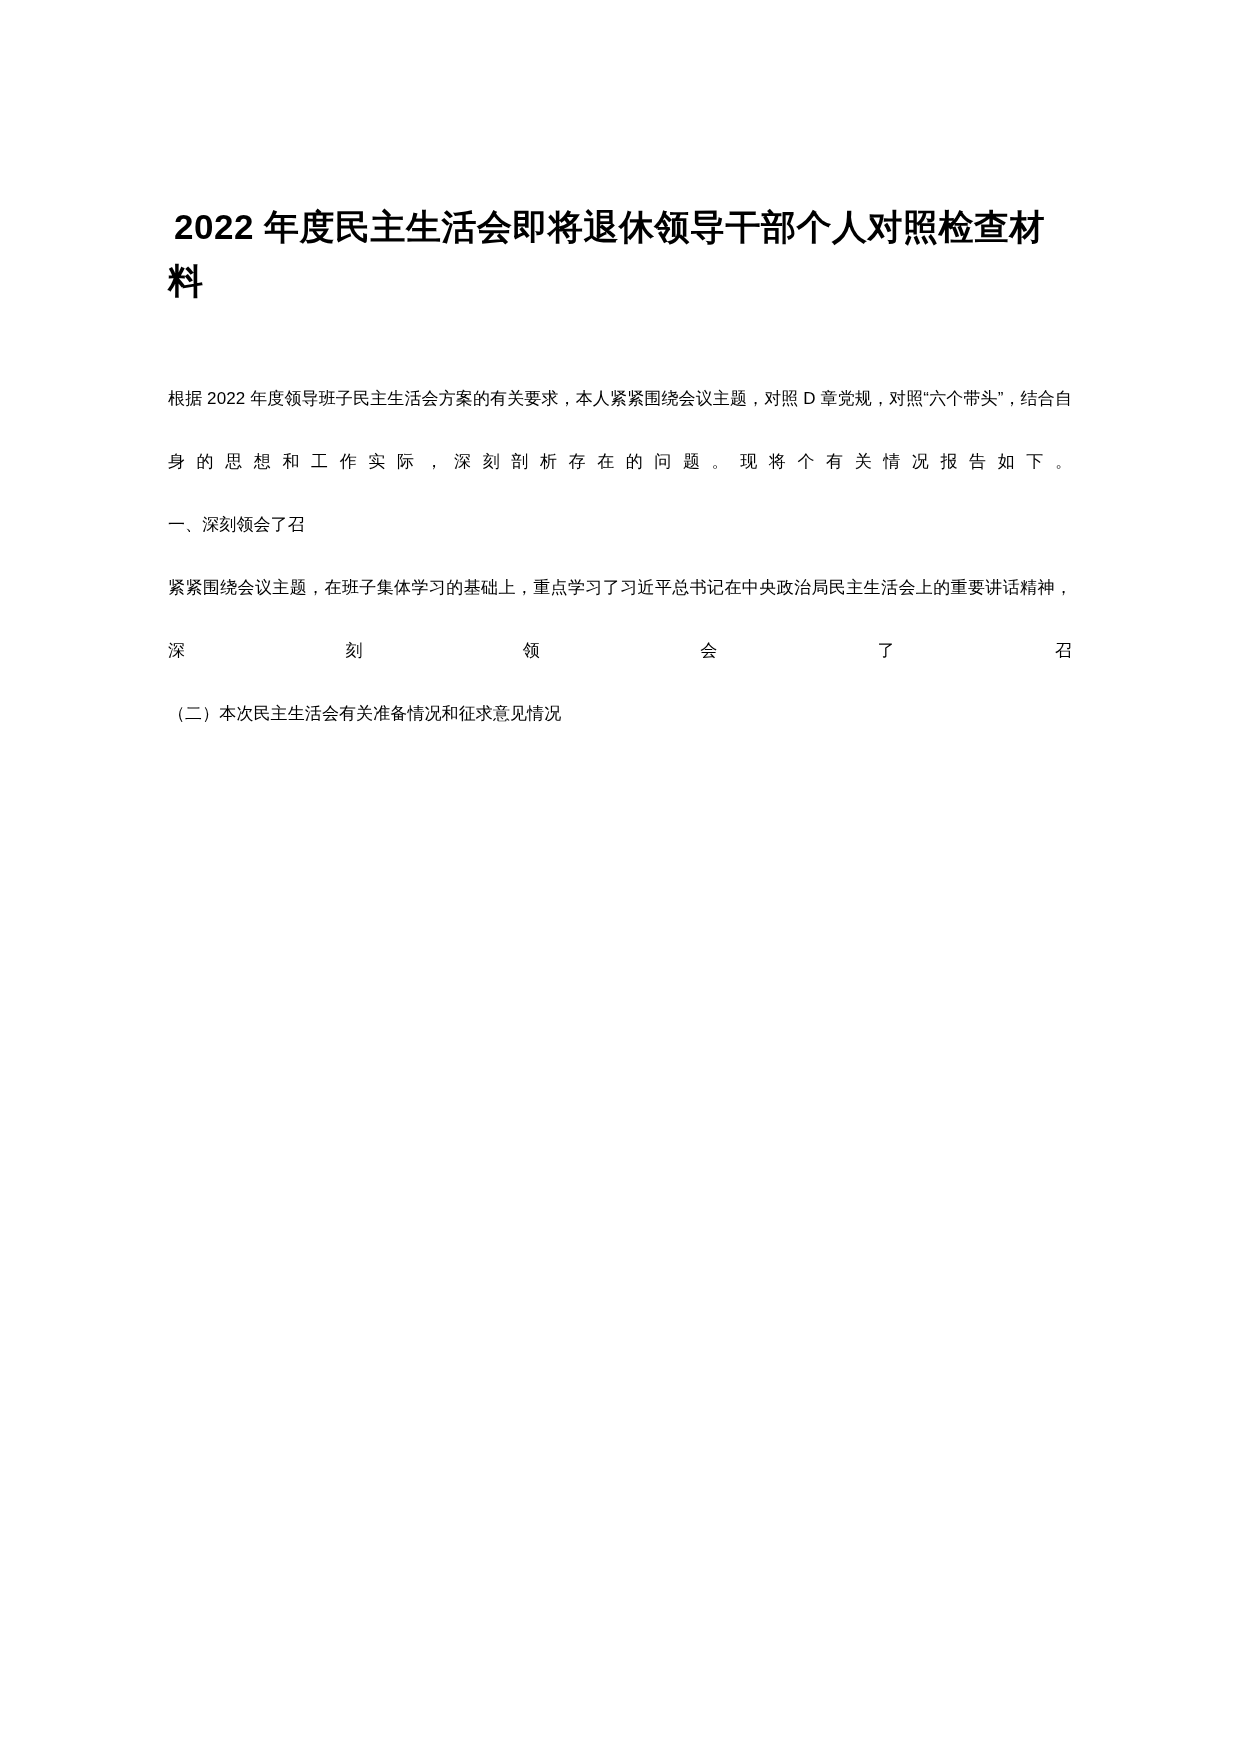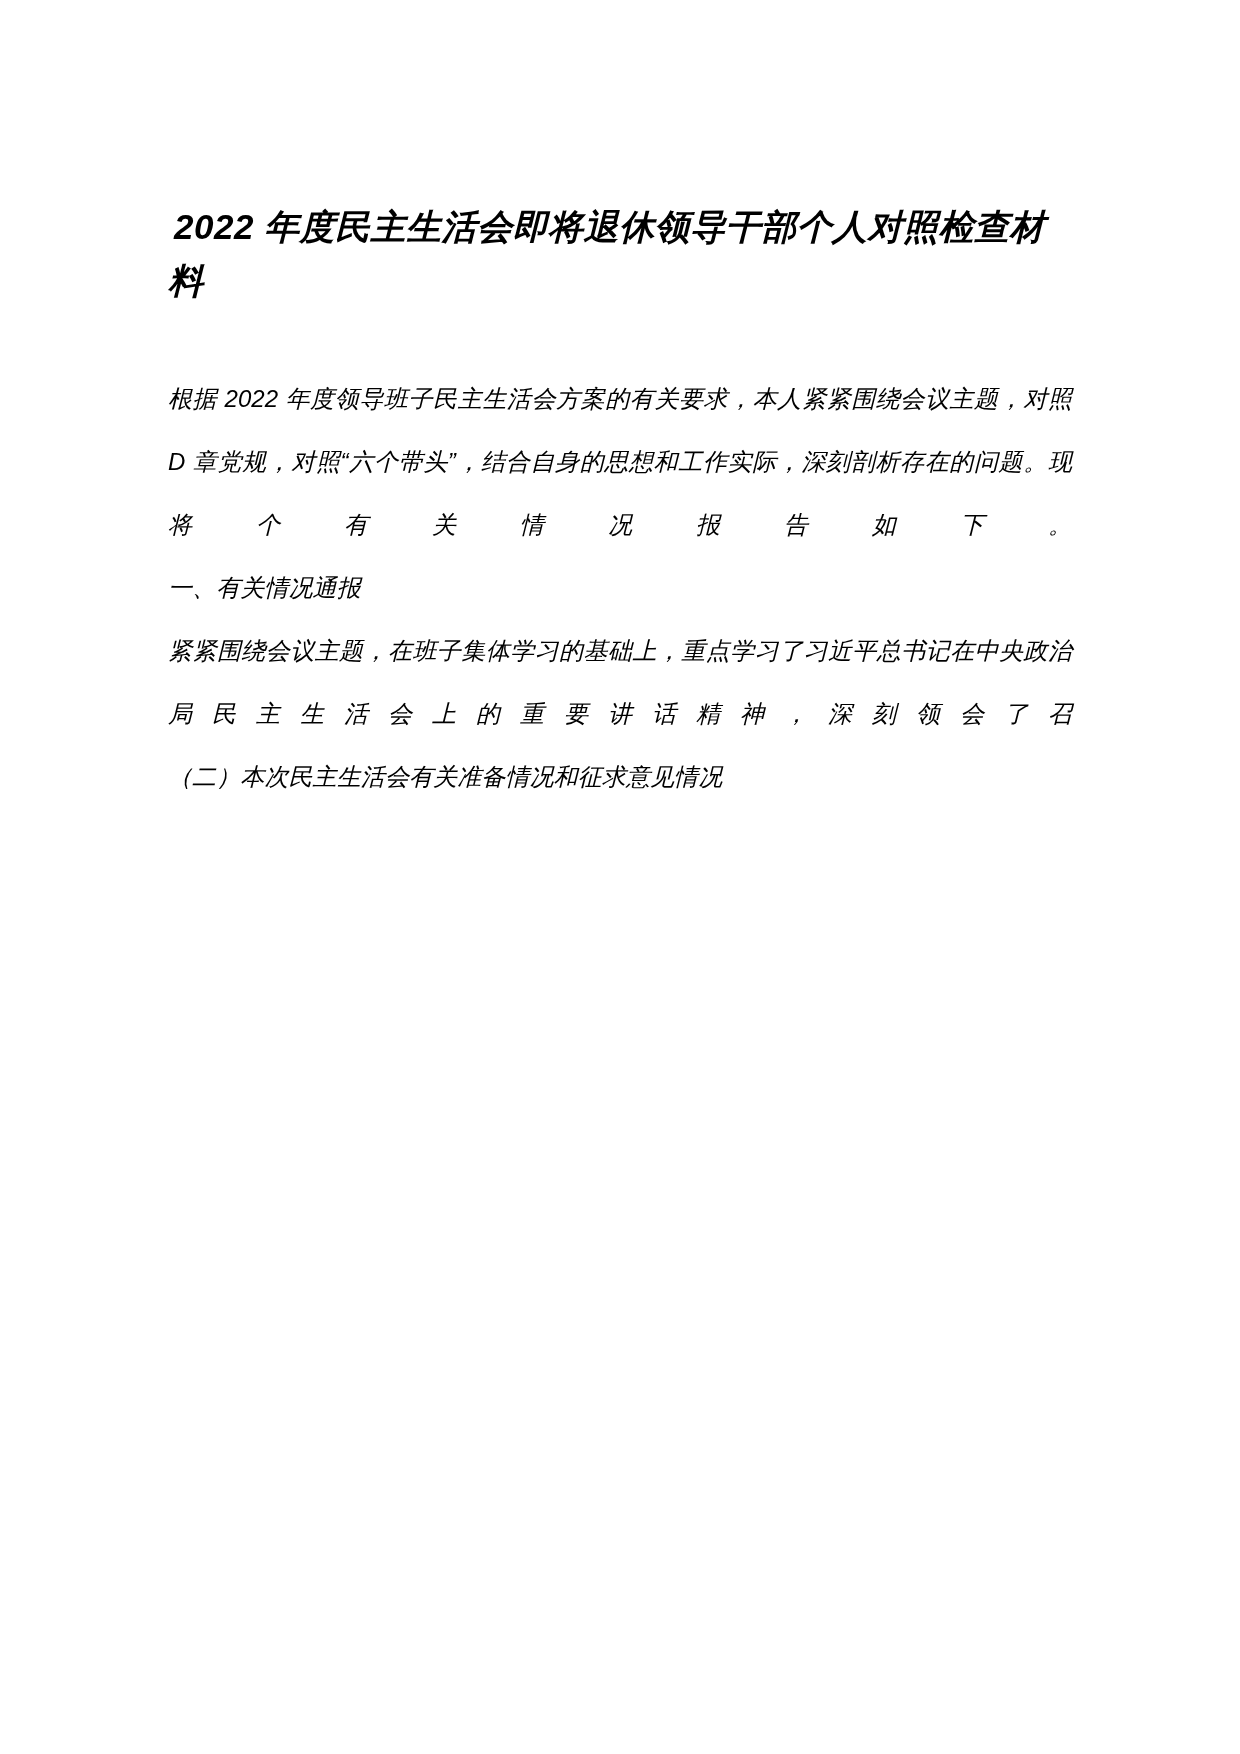--- a/index.html
+++ b/index.html
@@ -13,21 +13,20 @@
     color: #000000;
   }
   .page {
     position: relative;
     width: 1240px;
     height: 1754px;
     background: #ffffff;
     box-sizing: border-box;
     padding: 200px 168px 0 168px;
     overflow: hidden;
-    font-style: italic;
   }
   .doc-title {
     font-size: 35px;
     font-weight: 700;
     line-height: 1.55;
     text-align: center;
     letter-spacing: 0.5px;
     margin: 0 0 4px 0;
     word-break: break-all;
   }
@@ -39,21 +38,21 @@
     text-indent: 6px;
   }
   .title-line-2 {
     text-align: center;
     padding-right: 290px;
   }
   .body-block {
     margin-top: 58px;
   }
   p.para {
-    font-size: 24px;
+    font-size: 17px;
     line-height: 63px;
     margin: 0;
     text-align: justify;
     text-justify: inter-ideograph;
     word-break: break-all;
     letter-spacing: 0.1px;
   }
   p.para.full {
     text-align-last: justify;
   }
@@ -65,18 +64,18 @@
 <body>
 
 <div class="page">
 
   <h1 class="doc-title">
     <span class="title-line title-line-1">2022 年度民主生活会即将退休领导干部个人对照检查材料</span>
   </h1>
 
   <div class="body-block">
     <p class="para full">根据 2022 年度领导班子民主生活会方案的有关要求，本人紧紧围绕会议主题，对照 D 章党规，对照“六个带头”，结合自身的思想和工作实际，深刻剖析存在的问题。现将个有关情况报告如下。</p>
-    <p class="para short">一、有关情况通报</p>
+    <p class="para short">一、深刻领会了召</p>
     <p class="para full">紧紧围绕会议主题，在班子集体学习的基础上，重点学习了习近平总书记在中央政治局民主生活会上的重要讲话精神，深刻领会了召</p>
     <p class="para short">（二）本次民主生活会有关准备情况和征求意见情况</p>
   </div>
 
 </div>
 
 </body></html>

